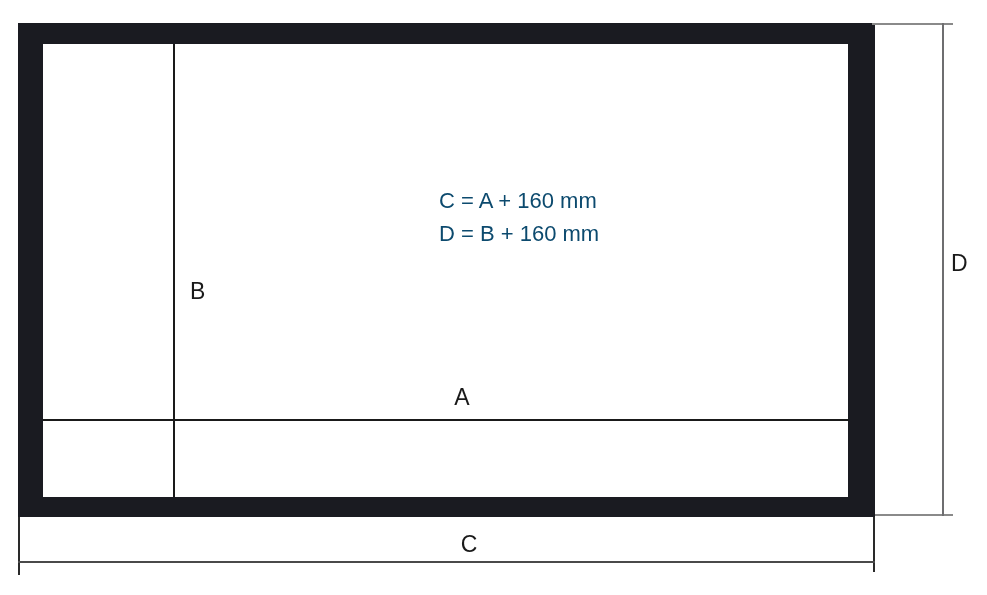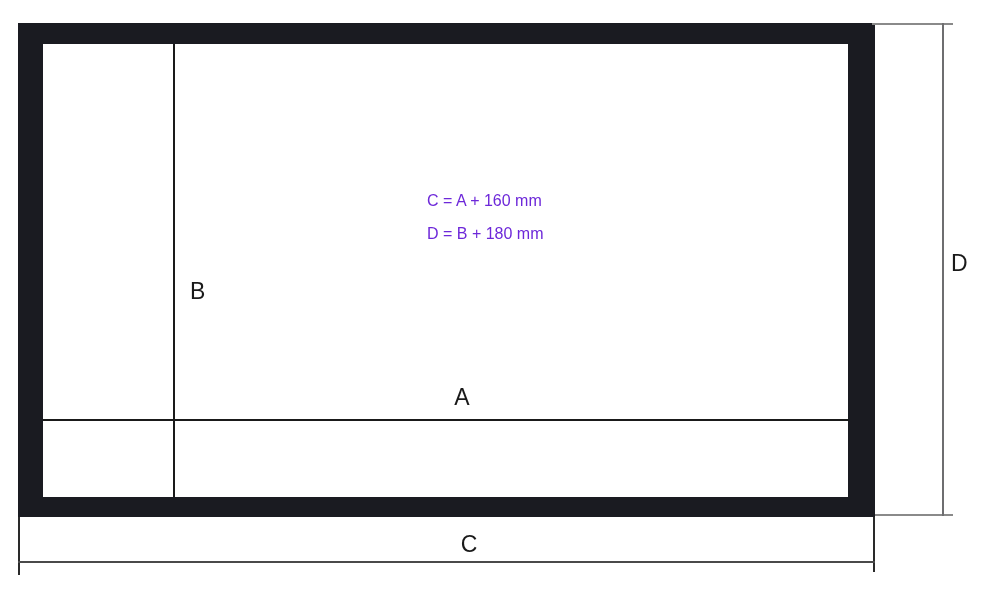--- a/index.html
+++ b/index.html
@@ -52,24 +52,24 @@
     font-size: 23px;
     line-height: 23px;
     white-space: nowrap;
   }
   .label-a { left: 449px; top: 386px; width: 26px; text-align: center; }
   .label-b { left: 190px; top: 280px; }
   .label-c { left: 456px; top: 533px; width: 26px; text-align: center; }
   .label-d { left: 951px; top: 252px; }
 
   .formulas {
-    left: 427px;
+    left: 439px;
     top: 184px;
-    color: #6d28d9;
-    font-size: 16px;
+    color: #0c4a6e;
+    font-size: 22px;
     line-height: 33px;
     white-space: nowrap;
   }
 
   
   .dim-d-ext-top {
     left: 872px;
     top: 23px;
     width: 81px;
     height: 2px;
@@ -118,21 +118,21 @@
 
 <div class="page">
 
   <div class="abs frame"></div>
 
   <div class="abs line-b-vertical"></div>
   <div class="abs line-a-horizontal"></div>
 
   <div class="abs formulas">
     <div>C = A + 160 mm</div>
-    <div>D = B + 180 mm</div>
+    <div>D = B + 160 mm</div>
   </div>
 
   <div class="abs dim-label label-a">A</div>
   <div class="abs dim-label label-b">B</div>
   <div class="abs dim-label label-c">C</div>
   <div class="abs dim-label label-d">D</div>
 
   <div class="abs dim-d-ext-top"></div>
   <div class="abs dim-d-ext-bottom"></div>
   <div class="abs dim-d-line"></div>

